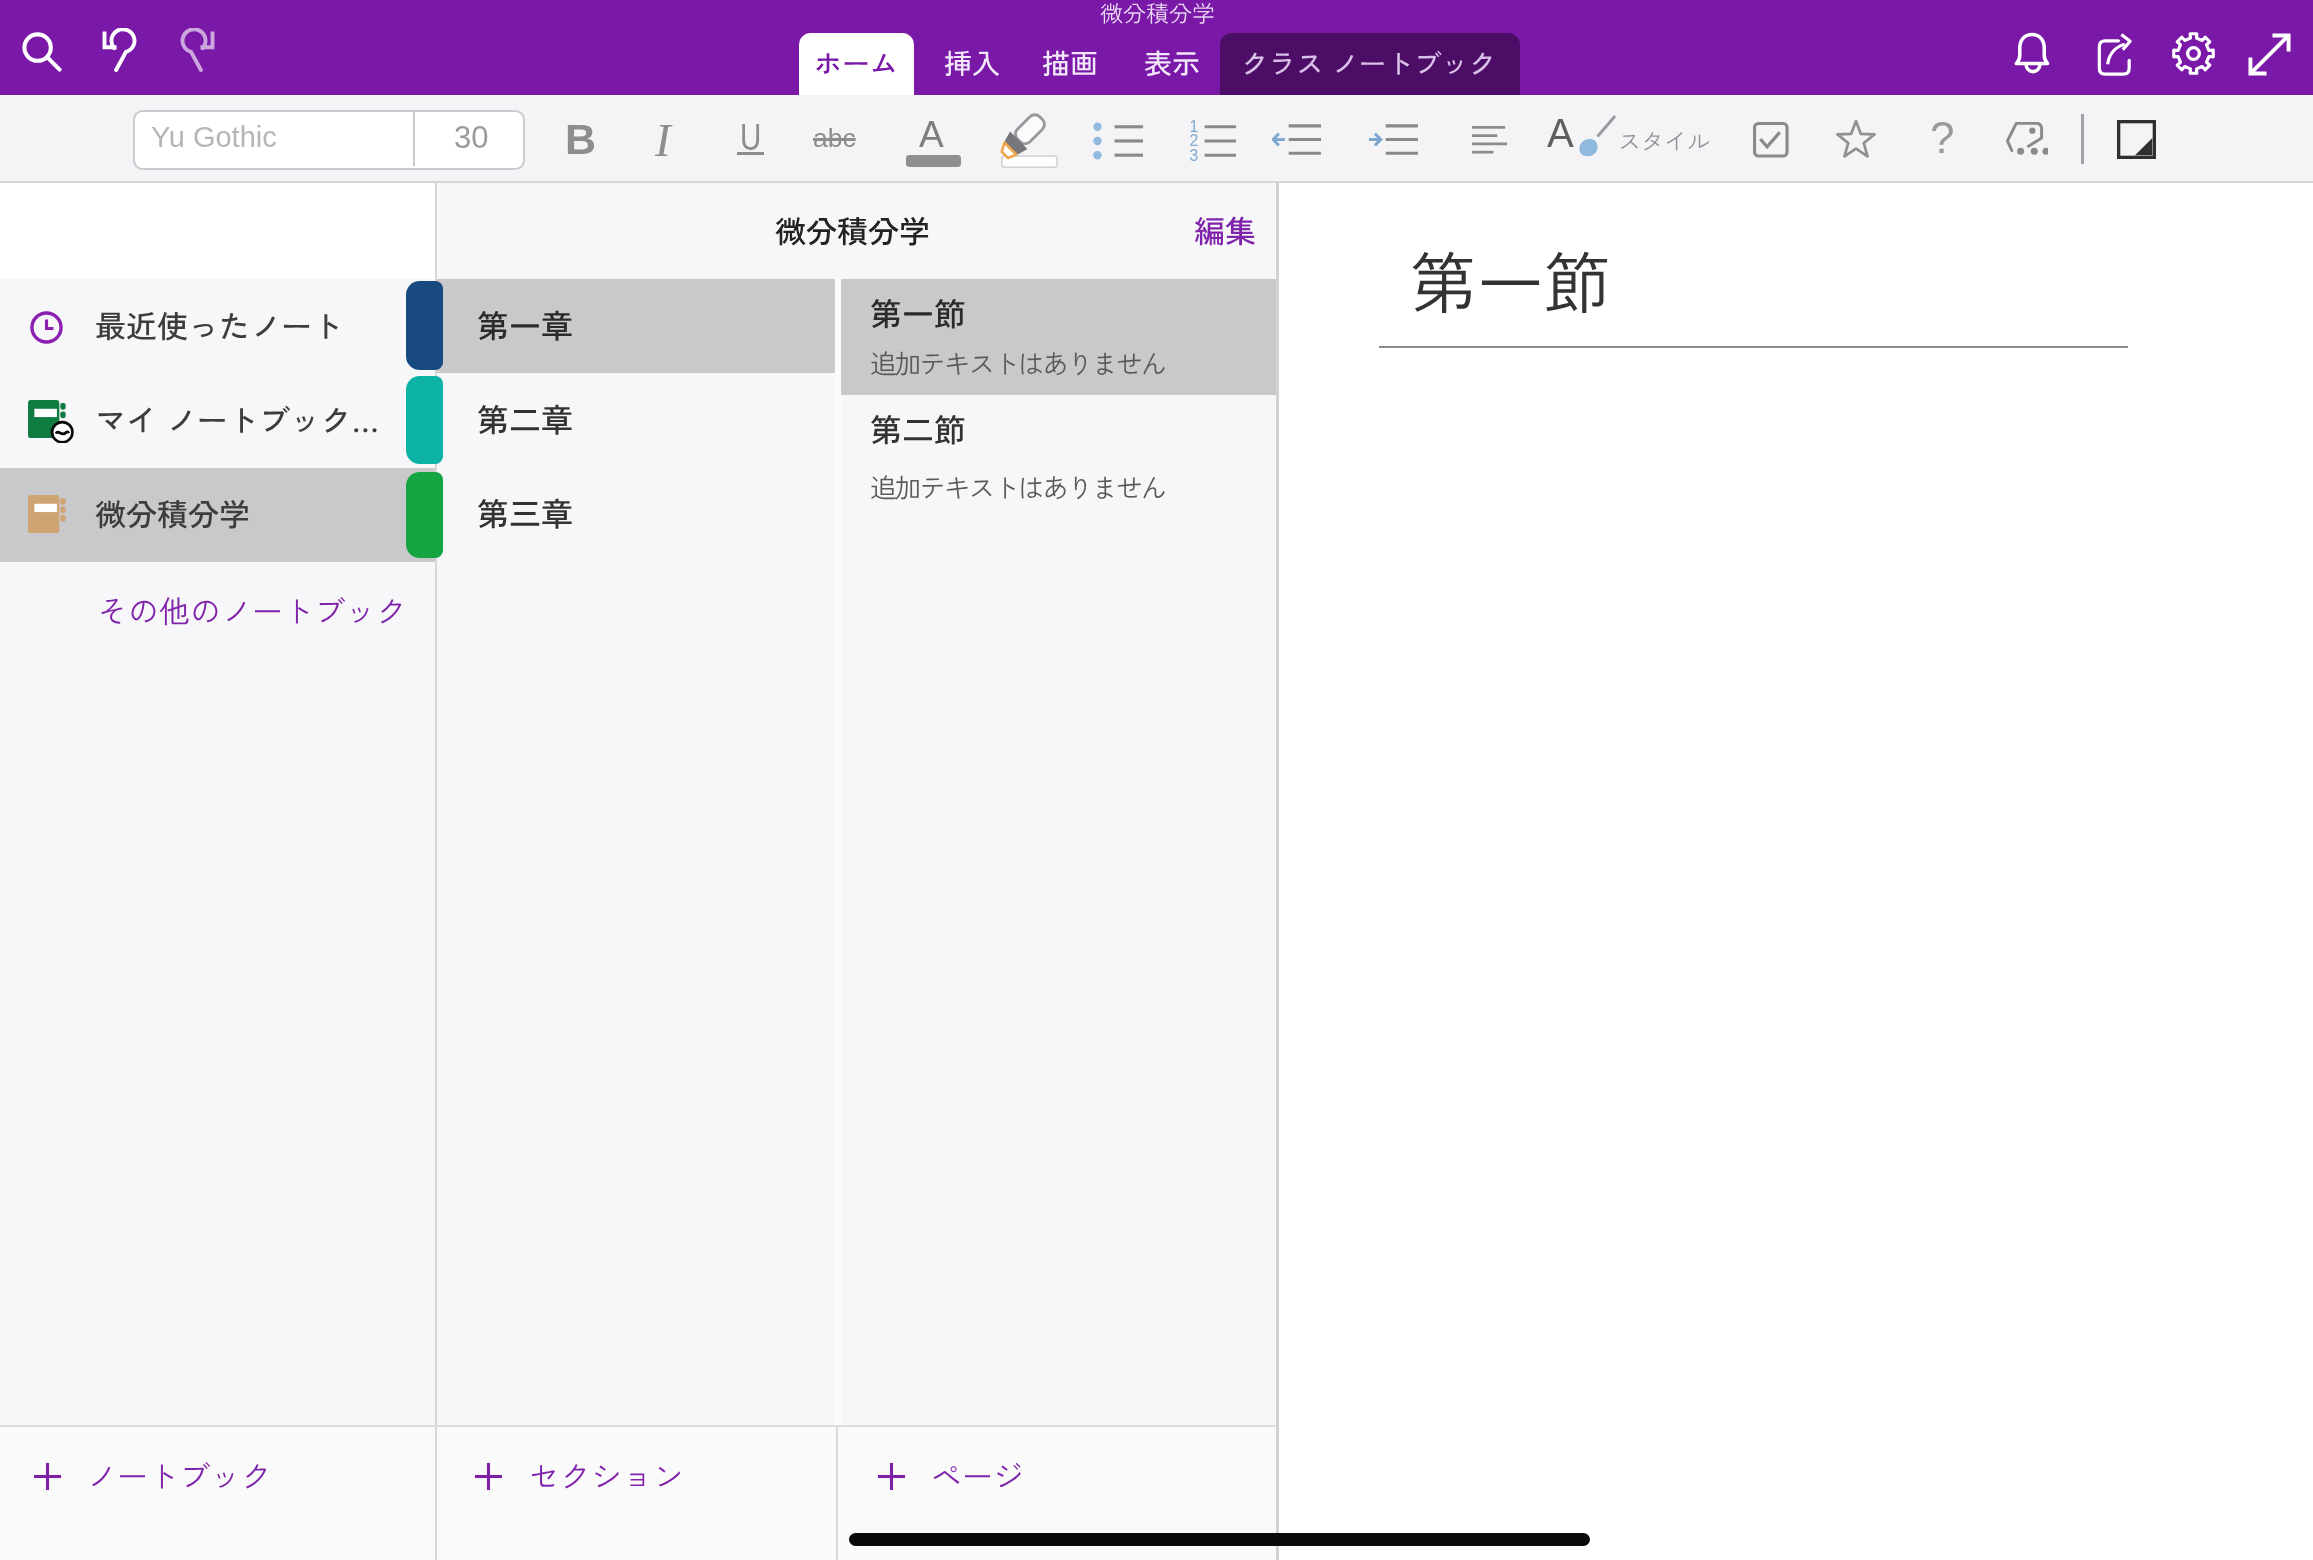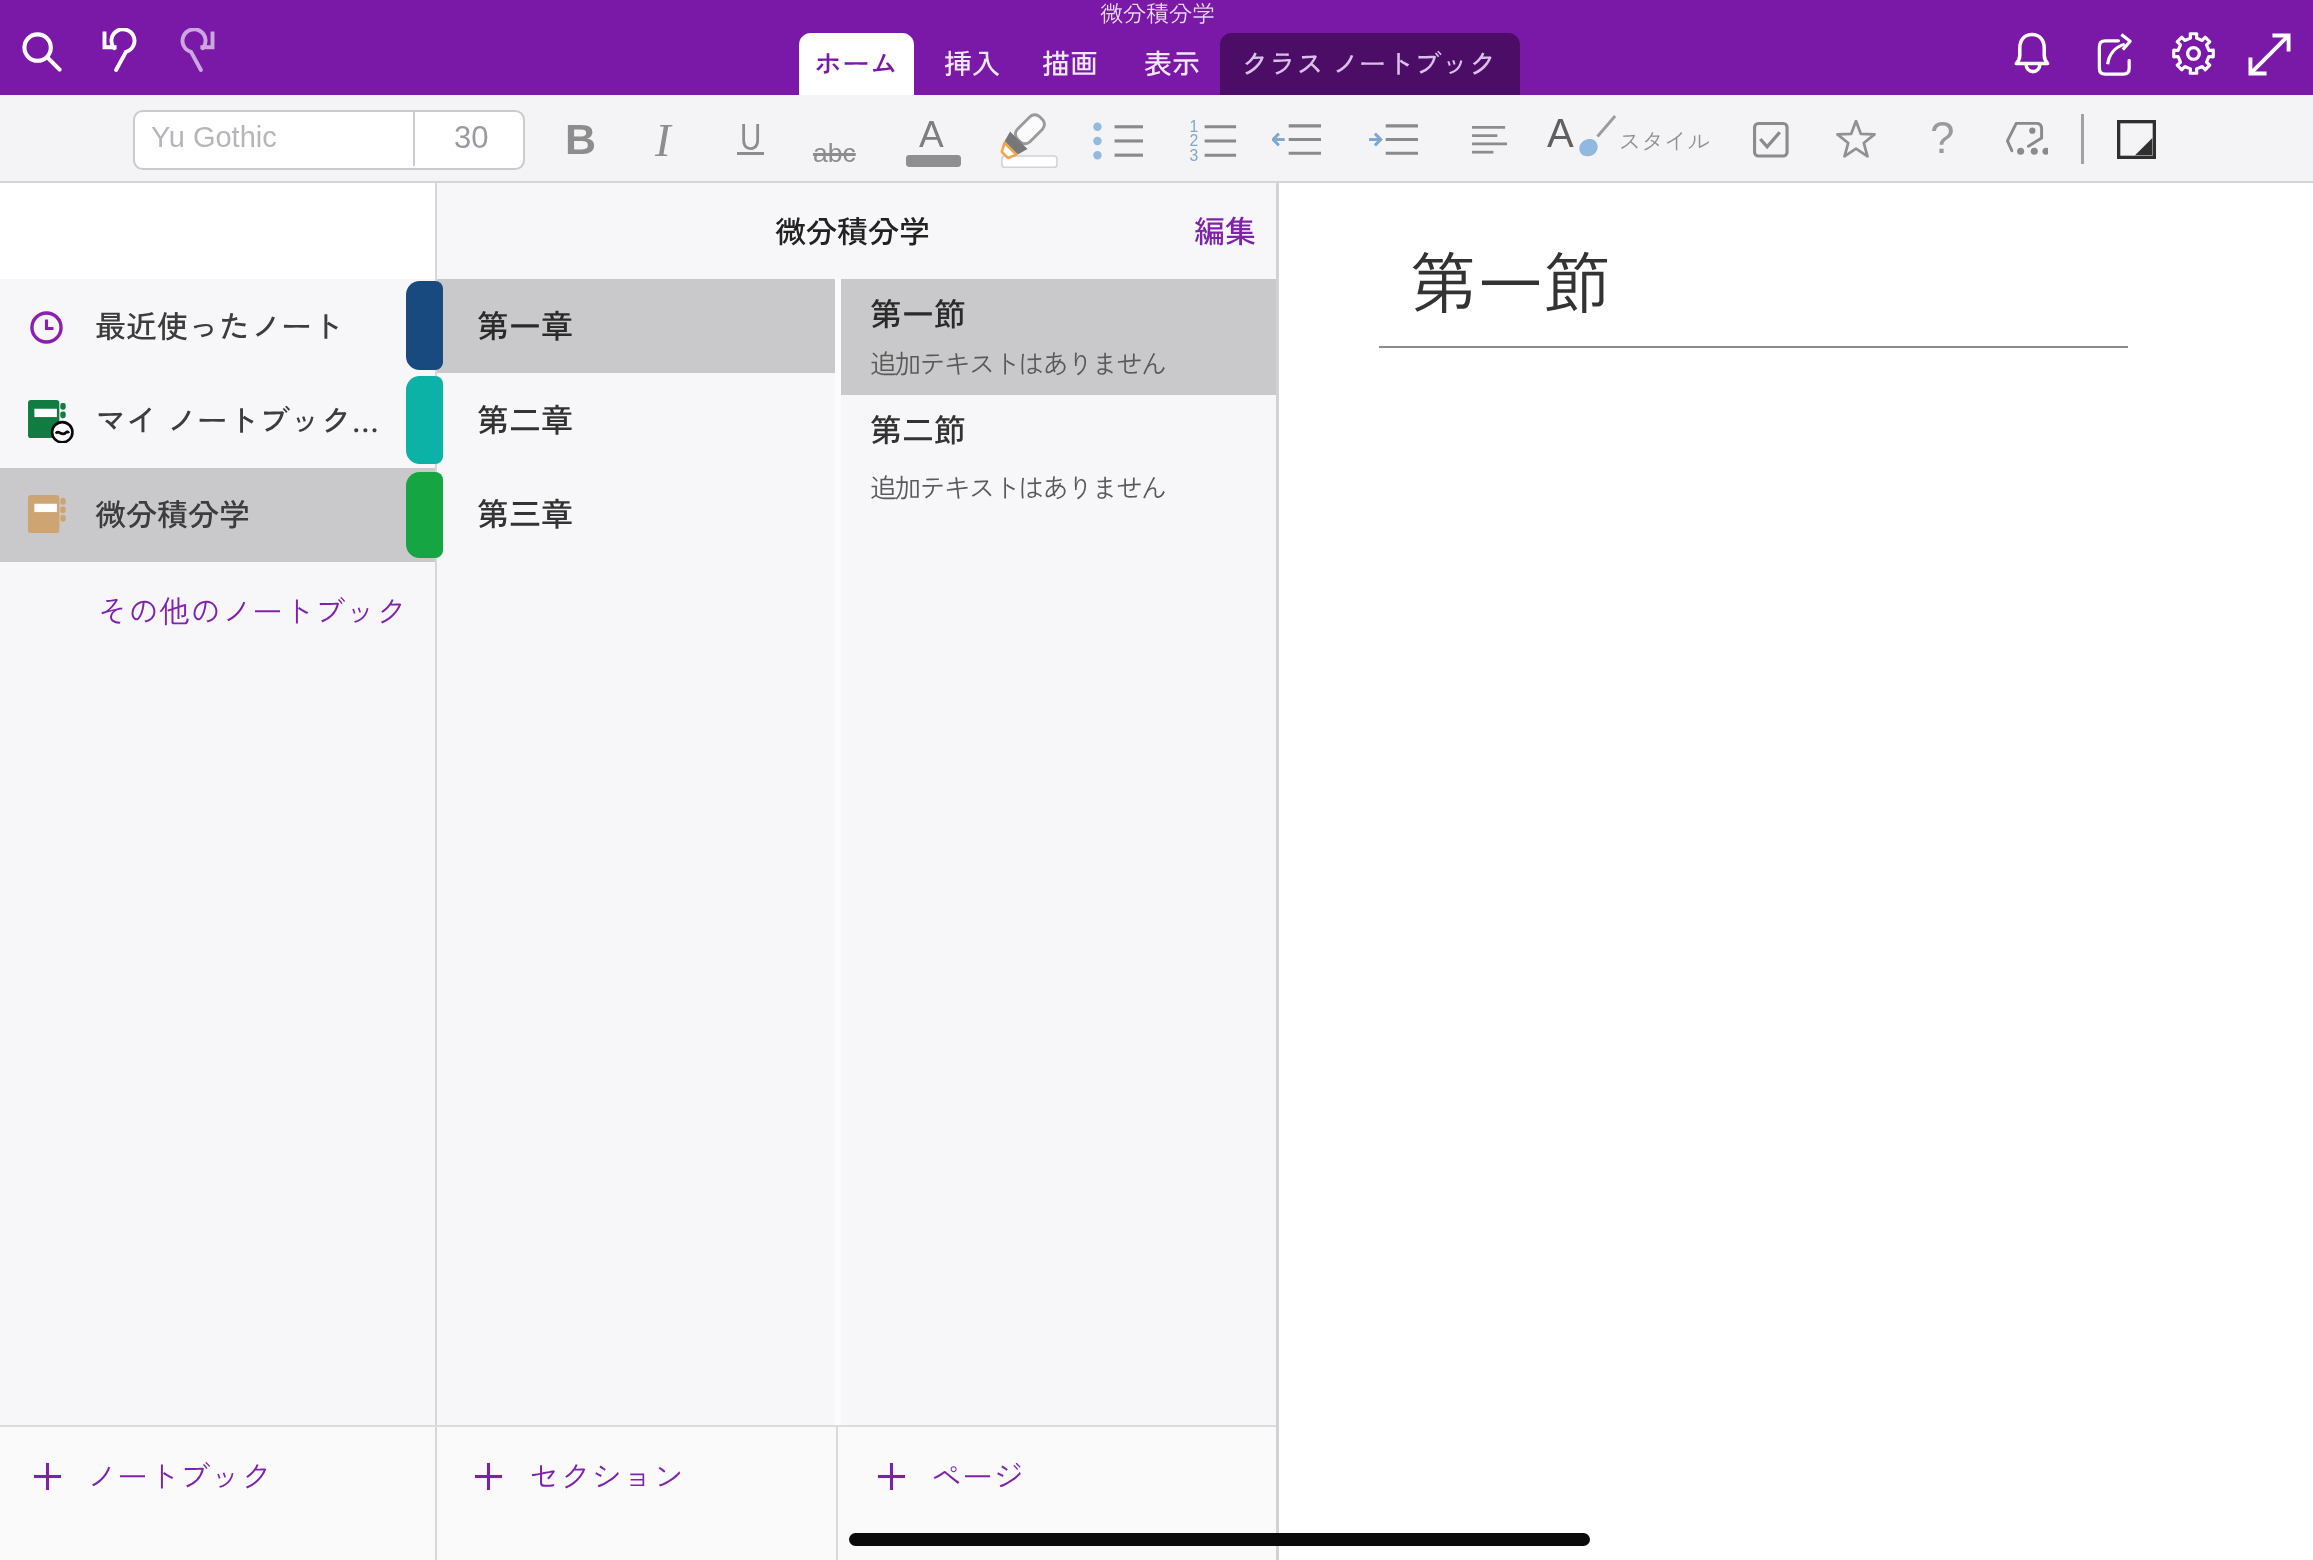--- a/index.html
+++ b/index.html
@@ -56,21 +56,21 @@
     </svg>
     <div class="ab" style="left:0;top:95px;width:2313px;height:86px;background:#f4f3f5;border-bottom:2px solid #d5d4d7"></div>
     <div class="ab" style="left:133px;top:110px;width:388px;height:56px;background:#fff;border:2px solid #cbcacf;border-radius:9.8px"></div>
     <div class="ab" style="left:413px;top:112px;width:2px;height:54px;background:#cbcacf"></div>
     <div class="ab" style="left:151px;top:121px;font-size:29px;color:#b6b5ba">Yu Gothic</div>
     <div class="ab" style="left:454px;top:120px;font-size:31px;color:#9b9aa0">30</div>
     <div class="ab" style="left:565px;top:115px;font-size:43px;font-weight:bold;color:#8d8d8d">B</div>
     <div class="ab" style="left:655px;top:113px;font-size:47px;font-style:italic;font-family:'Liberation Serif',serif;color:#8d8d8d">I</div>
     <div class="ab" style="left:740px;top:117px;font-size:36px;color:#8d8d8d;transform:scaleX(.82);transform-origin:0 0">U</div>
     <div class="ab" style="left:737px;top:152px;width:27.4px;height:2.5px;background:#8d8d8d"></div>
-    <div class="ab" style="left:813px;top:138px;font-size:26.5px;color:#8d8d8d;text-decoration:line-through;text-decoration-thickness:2.5px">abc</div>
+    <div class="ab" style="left:813px;top:123px;font-size:26.5px;color:#8d8d8d;text-decoration:line-through;text-decoration-thickness:2.5px">abc</div>
     <div class="ab" style="left:919px;top:114px;font-size:37px;color:#7e7e7e">A</div>
     <div class="ab" style="left:906px;top:155px;width:55px;height:11.8px;background:#8f8f8f;border-radius:3.4px"></div>
     <svg class="ab" style="left:994px;top:110px" width="65" height="59" viewBox="0 0 66 60">
       <rect x="8" y="46.8" width="56" height="11.5" rx="3" fill="#fefefe" stroke="#d2d1d4" stroke-width="1.6"></rect>
       <g transform="rotate(-45 28 28)">
         <rect x="24" y="19" width="32" height="18" rx="7" fill="#fbfbfc" stroke="#9a9a9e" stroke-width="3"></rect>
         <path d="M13 18.5 L24 15.5 L24 40.5 L13 37.5 Z" fill="#77777b"></path>
         <path d="M12 19.5 L3.5 24 L3.5 33 L12 36.5 Z" fill="#fff" stroke="#efa44a" stroke-width="2.6" stroke-linejoin="round"></path>
       </g>
     </svg>

